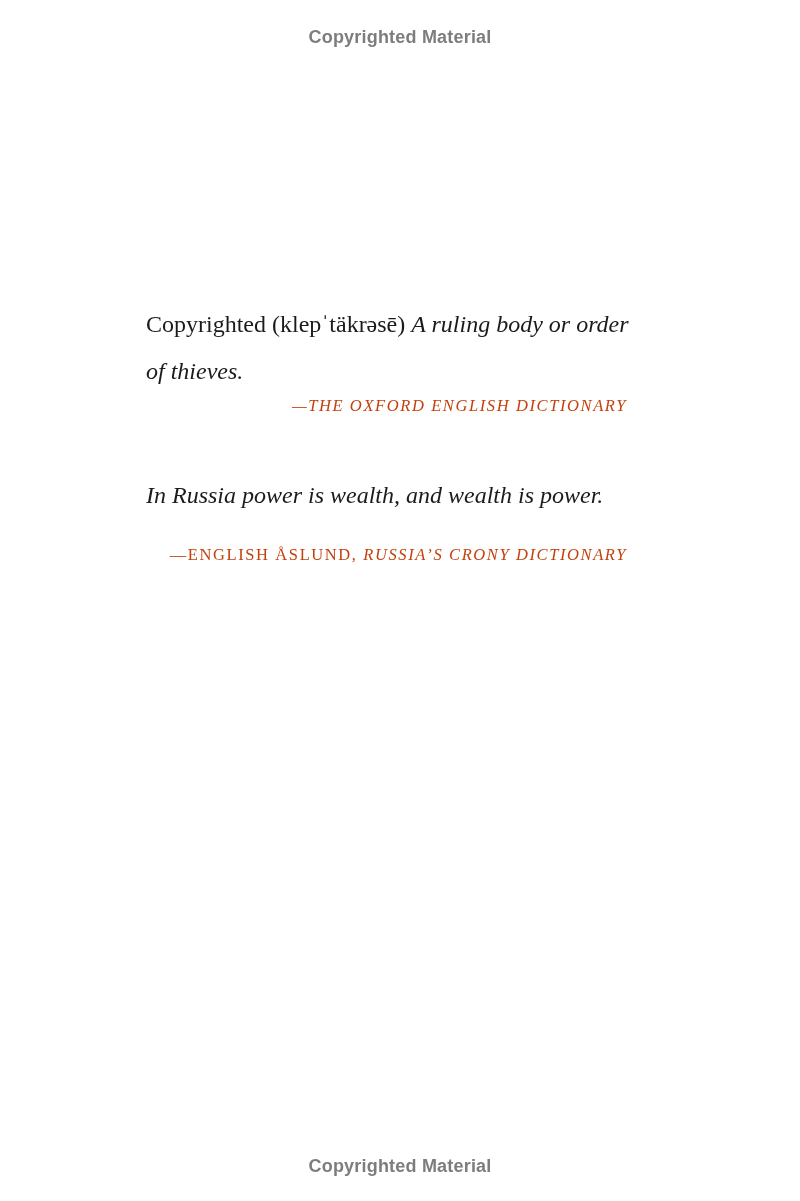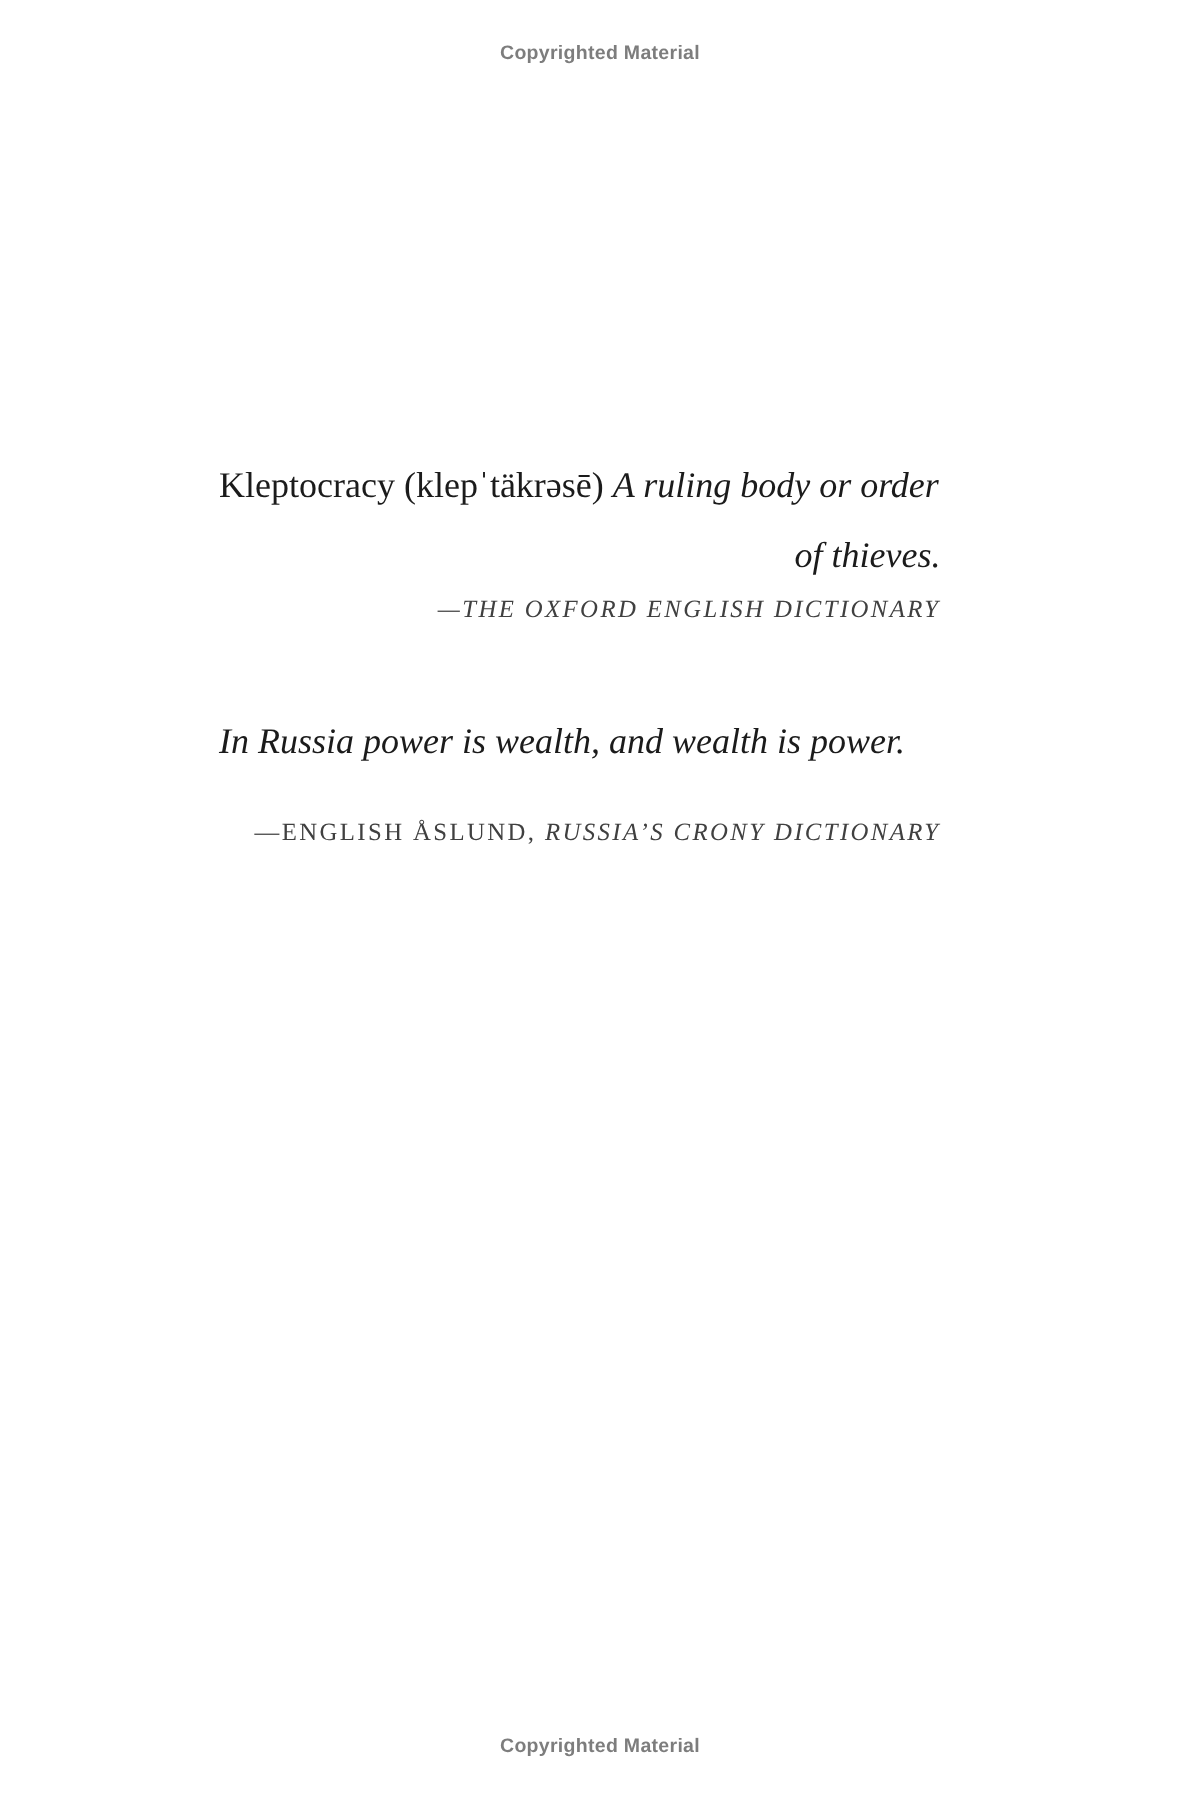--- a/index.html
+++ b/index.html
@@ -13,21 +13,21 @@
     overflow: hidden;
     margin: 0 auto;
   }
   .notice {
     position: absolute;
     left: 0;
     width: 100%;
     text-align: center;
     font-family: "Liberation Sans", sans-serif;
     font-weight: bold;
-    font-size: 13px;
+    font-size: 18px;
     color: #7d7d7d;
     letter-spacing: 0.2px;
   }
   .notice-top { top: 27px; }
   .notice-bottom { top: 1156px; }
   .text-col {
     position: absolute;
     left: 146px;
     top: 0;
     width: 481px;
@@ -36,49 +36,49 @@
   .body-line {
     position: absolute;
     left: 0;
     width: 100%;
     font-size: 24px;
     line-height: 35px;
     white-space: nowrap;
   }
   .def-line1 { top: 307px; }
   .def-line2 { top: 354px; }
-  .italic { font-style: italic; text-align: right; }
+  .italic { font-style: italic; }
   .attrib {
     position: absolute;
     left: 0;
     width: 100%;
     text-align: right;
     font-size: 16.5px;
     letter-spacing: 1.6px;
     white-space: nowrap;
-    color: #404040;
+    color: #c2410c;
   }
   .attrib-dictionary { top: 396px; font-style: italic; }
   .quote-line { top: 478px; font-style: italic; }
   .attrib-aslund { top: 545px; }
   .attrib-aslund .upright { font-style: normal; }
   .attrib-aslund .work { font-style: italic; }
 </style>
 </head>
 <body>
 
 <div class="page">
 
   <div class="notice notice-top">Copyrighted Material</div>
 
   <div class="text-col">
 
     <div>
       <div class="body-line def-line1">
-        <span>Kleptocracy </span><span>(klepˈtäkrəsē) </span><span class="italic">A ruling body or order</span>
+        <span>Copyrighted </span><span>(klepˈtäkrəsē) </span><span class="italic">A ruling body or order</span>
       </div>
       <div class="body-line def-line2 italic">of thieves.</div>
       <div class="attrib attrib-dictionary">—THE OXFORD ENGLISH DICTIONARY</div>
     </div>
 
     <div>
       <div class="body-line quote-line">In Russia power is wealth, and wealth is power.</div>
       <div class="attrib attrib-aslund">
         <span class="upright">—ENGLISH ÅSLUND, </span><span class="work">RUSSIA’S CRONY DICTIONARY</span>
       </div>

